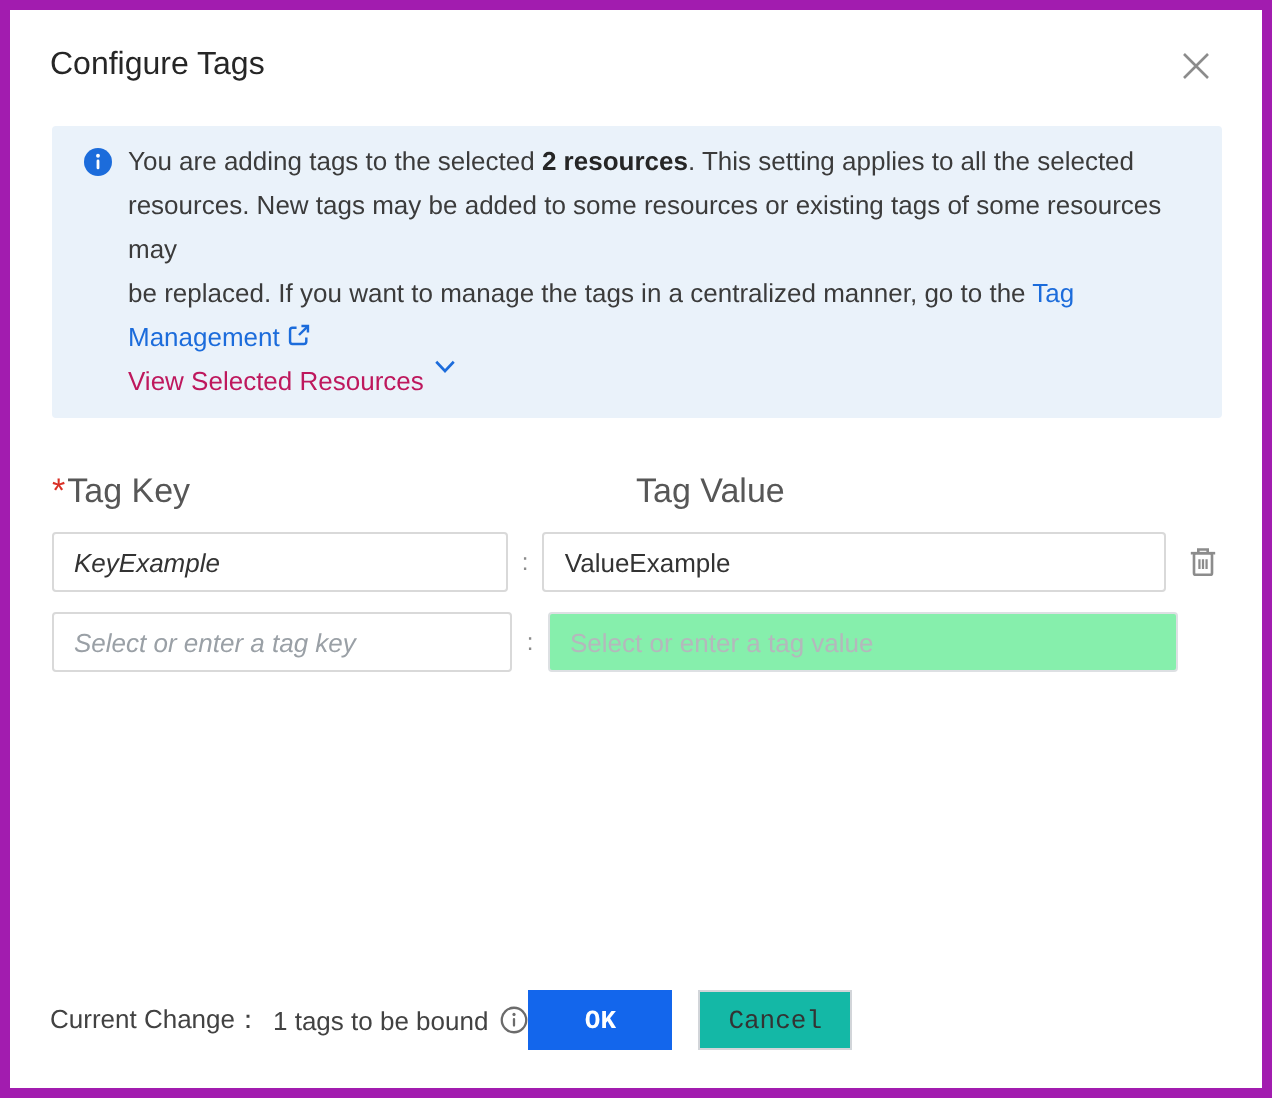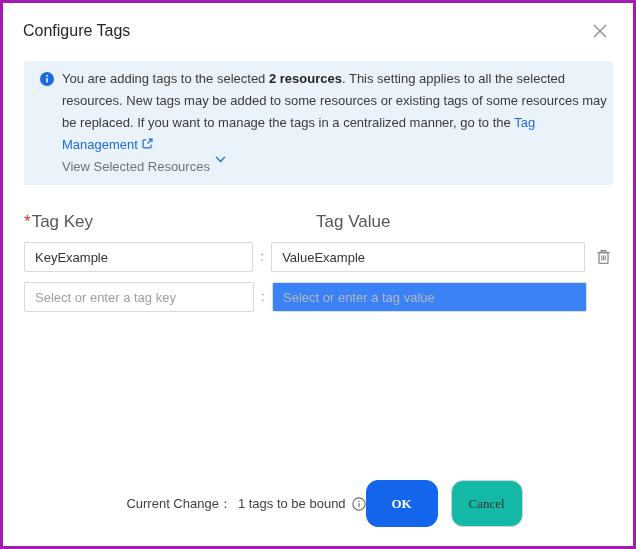--- a/index.html
+++ b/index.html
@@ -6,21 +6,21 @@
   html, body { background: #f0f0f0; }
   body {
     font-family: "Liberation Sans", "DejaVu Sans", sans-serif;
     -webkit-font-smoothing: antialiased;
   }
   .dialog {
     position: relative;
     width: 636px;
     height: 549px;
     background: #ffffff;
-    border: 3px solid #a21caf;
+    border: 5px solid #a21caf;
     overflow: hidden;
   }
   
   .header {
     display: flex;
     justify-content: space-between;
     align-items: center;
     padding: 19px 24px 0 20px;
   }
   .title {
@@ -53,21 +53,21 @@
   .banner-body b { font-weight: 700; color: #262626; }
   a.link {
     color: #1C6CDB;
     text-decoration: none;
     cursor: pointer;
   }
   .view-link {
     display: inline-flex;
     align-items: flex-start;
     gap: 5px;
-    color: #737373;
+    color: #be185d;
     cursor: pointer;
     font-size: 13px;
     line-height: 22px;
   }
   .ext-icon { display: inline-block; vertical-align: -1px; margin-left: 3px; line-height: 0; }
   
   .form { margin: 27px 20px 0 21px; }
   .labels-row {
     display: flex;
     font-size: 17px;
@@ -86,63 +86,63 @@
     border: 1px solid #D9D9D9;
     border-radius: 2px;
     background: #ffffff;
     font-family: "Liberation Sans", "DejaVu Sans", sans-serif;
     font-size: 13px;
     color: #333333;
     padding: 0 10px;
     outline: none;
   }
   .tag-input::placeholder { color: #9aa0a6; }
-  .key-input { width: 230px; }
+  .key-input { width: 230px; font-style: italic; }
   .value-input { width: 315px; }
   .sep {
     width: 18px;
     text-align: center;
     color: #8c8c8c;
     font-size: 12px;
   }
   .tag-input:disabled {
-    background: #3b82f6;
+    background: #86efac;
     border-color: #DDE0E3;
   }
   .tag-input:disabled::placeholder { color: #B4B8BC; }
   .trash-btn {
     margin-left: 9px;
     background: none;
     border: none;
     cursor: pointer;
     line-height: 0;
     padding: 2px;
   }
   
   .footer {
     position: absolute;
     left: 0; right: 0; bottom: 0;
     padding: 0 7px 19px 20px;
     display: flex;
     align-items: center;
-    justify-content: center;
+    justify-content: flex-start;
   }
   .footer-left {
     display: inline-flex;
     align-items: center;
     gap: 6px;
     font-size: 13px;
     color: #424242;
   }
   .footer-buttons { display: flex; gap: 13px; }
   .btn {
     min-width: 72px;
-    height: 47px;
-    border-radius: 12px;
-    font-family: Liberation Serif, serif;
+    height: 30px;
+    border-radius: 0;
+    font-family: Liberation Mono, monospace;
     font-size: 13px;
     cursor: pointer;
     padding: 0 14px;
   }
   .btn-ok {
     background: #1366EC;
     border: 1px solid #1366EC;
     color: #ffffff;
     font-weight: 700;
   }

